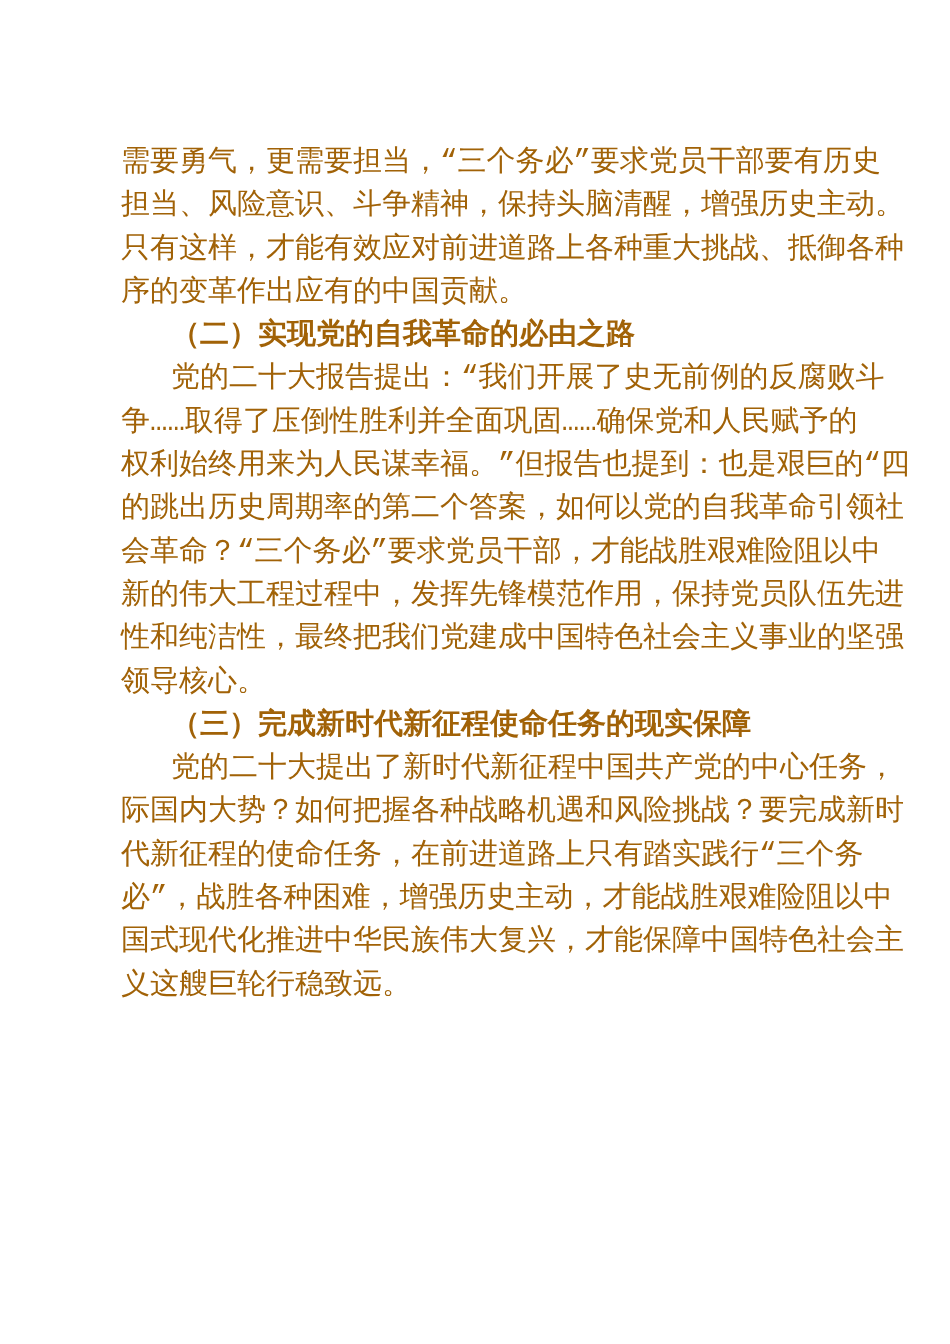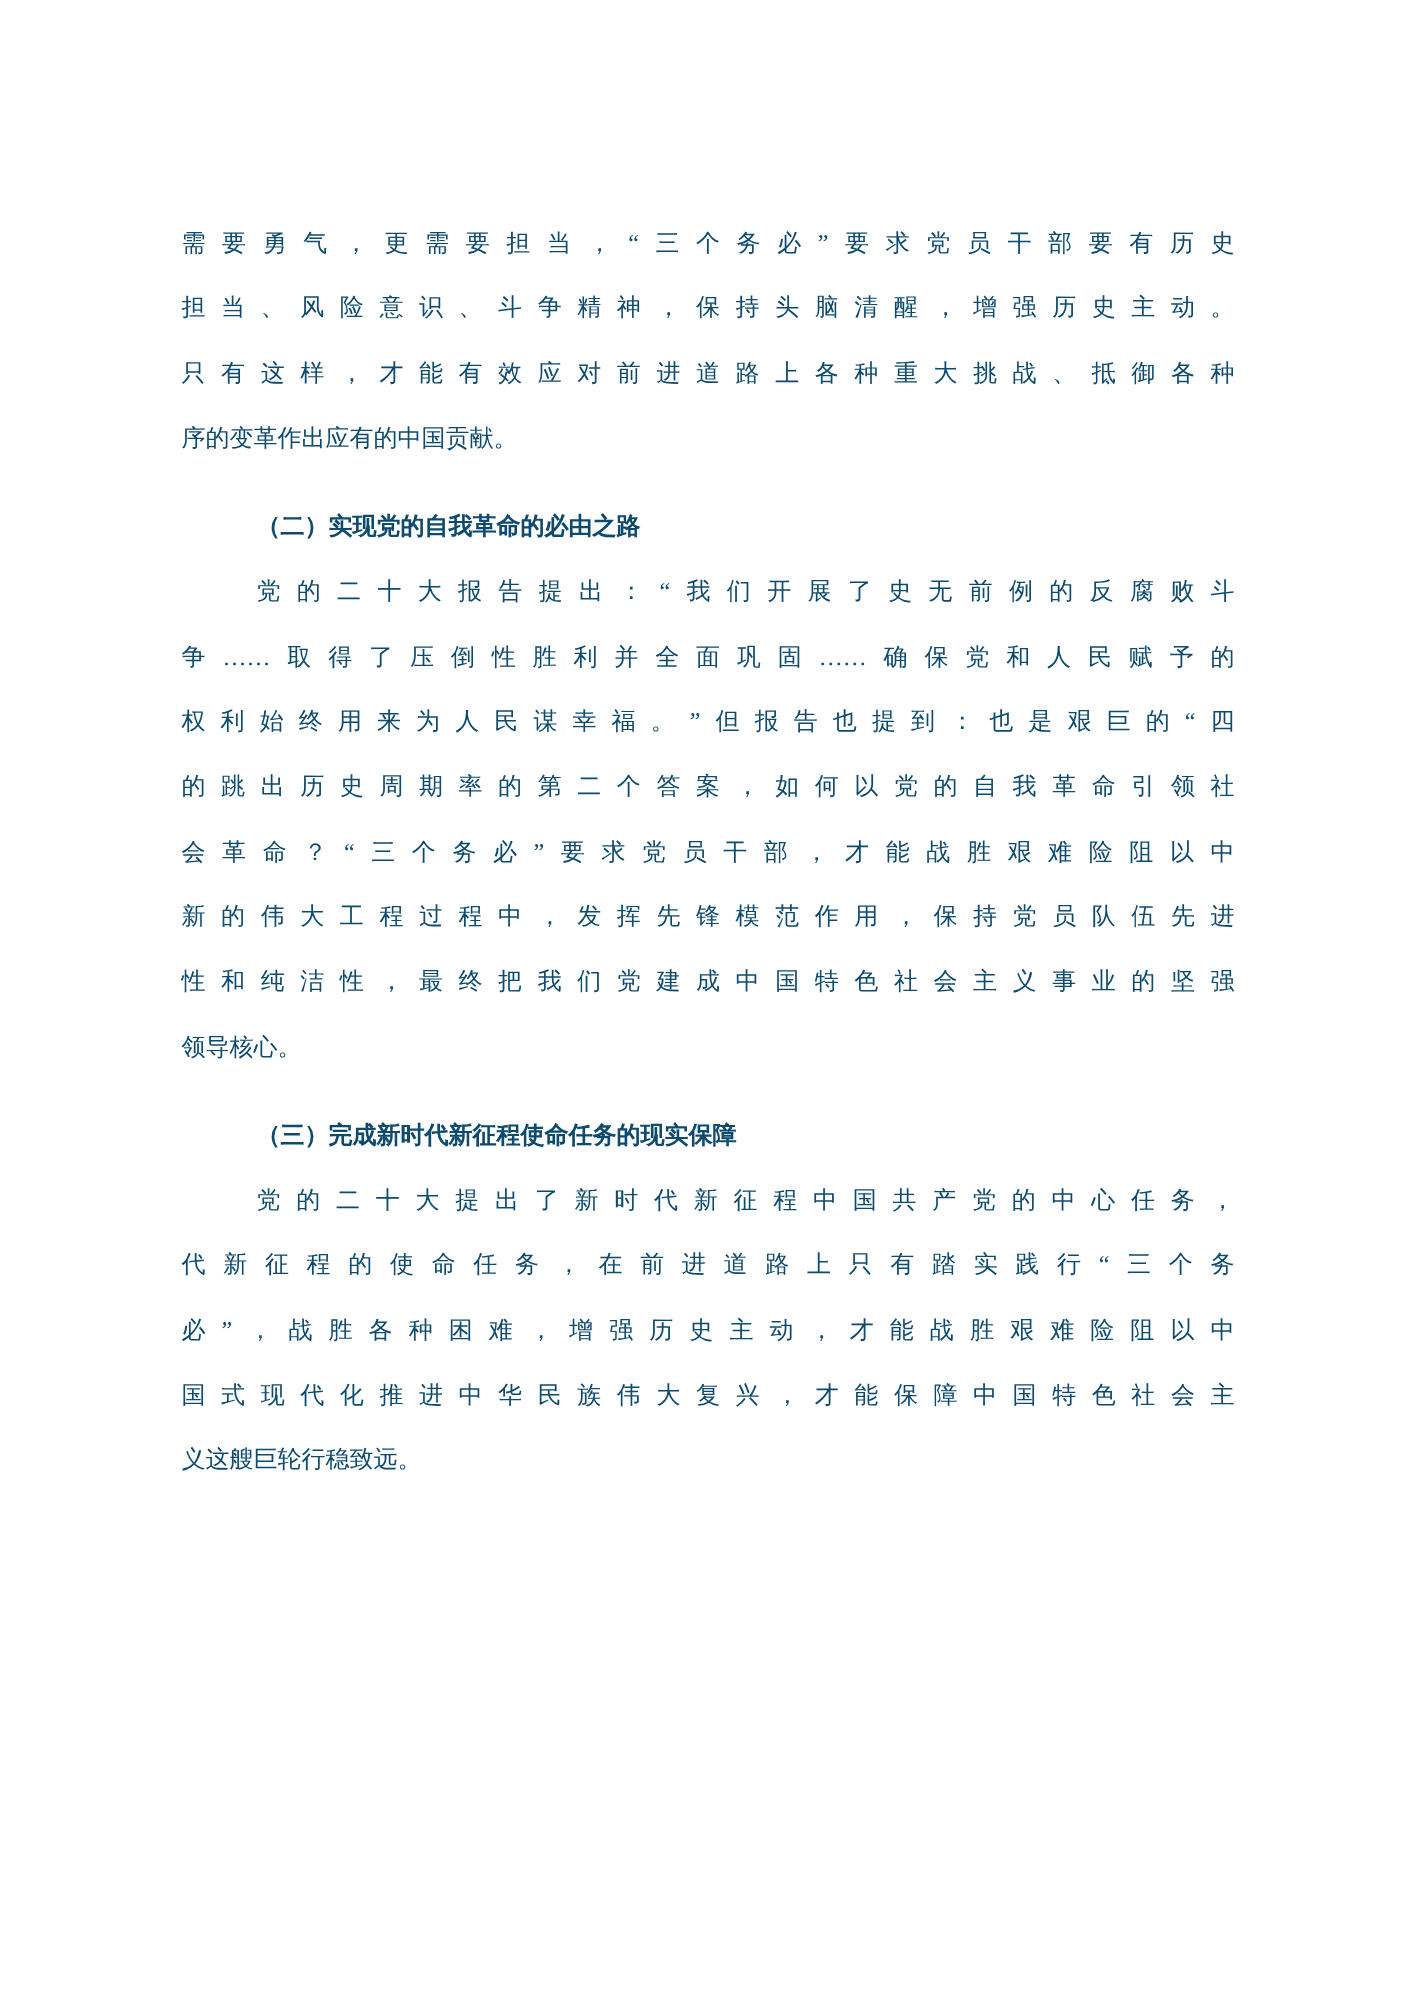--- a/index.html
+++ b/index.html
@@ -2,36 +2,36 @@
 <html><head>
 <meta charset="utf-8">
 <style>
   html, body { margin: 0; padding: 0; background: #ffffff; }
   body { width: 950px; height: 1344px; position: relative; overflow: hidden; }
   .page {
     position: absolute;
     left: 121px;
     top: 141px;
     width: 702px;
-    font-family: Liberation Serif, serif;
-    color: #0c4a6e;
-    font-size: 16px;
+    font-family: Liberation Mono, monospace;
+    color: #a16207;
+    font-size: 29px;
     line-height: 43.3px;
   }
   .line {
     display: block;
     white-space: nowrap;
     height: 43.3px;
     text-align: justify;
     text-align-last: justify;
     letter-spacing: 0;
   }
   .line.last { text-align-last: left; }
   .line.indent { padding-left: 50px; }
-  .line.heading { font-weight: bold; padding-left: 50px; text-align-last: left; margin-top: 16px; }
+  .line.heading { font-weight: bold; padding-left: 50px; text-align-last: left; }
 </style>
 </head>
 <body>
 
 <div class="page">
 
   <div>
     <span class="line">需要勇气，更需要担当，“三个务必”要求党员干部要有历史</span>
     <span class="line">担当、风险意识、斗争精神，保持头脑清醒，增强历史主动。</span>
     <span class="line">只有这样，才能有效应对前进道路上各种重大挑战、抵御各种</span>
@@ -48,18 +48,19 @@
     <span class="line">会革命？“三个务必”要求党员干部，才能战胜艰难险阻以中</span>
     <span class="line">新的伟大工程过程中，发挥先锋模范作用，保持党员队伍先进</span>
     <span class="line">性和纯洁性，最终把我们党建成中国特色社会主义事业的坚强</span>
     <span class="line last">领导核心。</span>
   </div>
 
   <span class="line heading">（三）完成新时代新征程使命任务的现实保障</span>
 
   <div>
     <span class="line indent">党的二十大提出了新时代新征程中国共产党的中心任务，</span>
+    <span class="line">际国内大势？如何把握各种战略机遇和风险挑战？要完成新时</span>
     <span class="line">代新征程的使命任务，在前进道路上只有踏实践行“三个务</span>
     <span class="line">必”，战胜各种困难，增强历史主动，才能战胜艰难险阻以中</span>
     <span class="line">国式现代化推进中华民族伟大复兴，才能保障中国特色社会主</span>
     <span class="line last">义这艘巨轮行稳致远。</span>
   </div>
 </div>
 
 </body></html>

